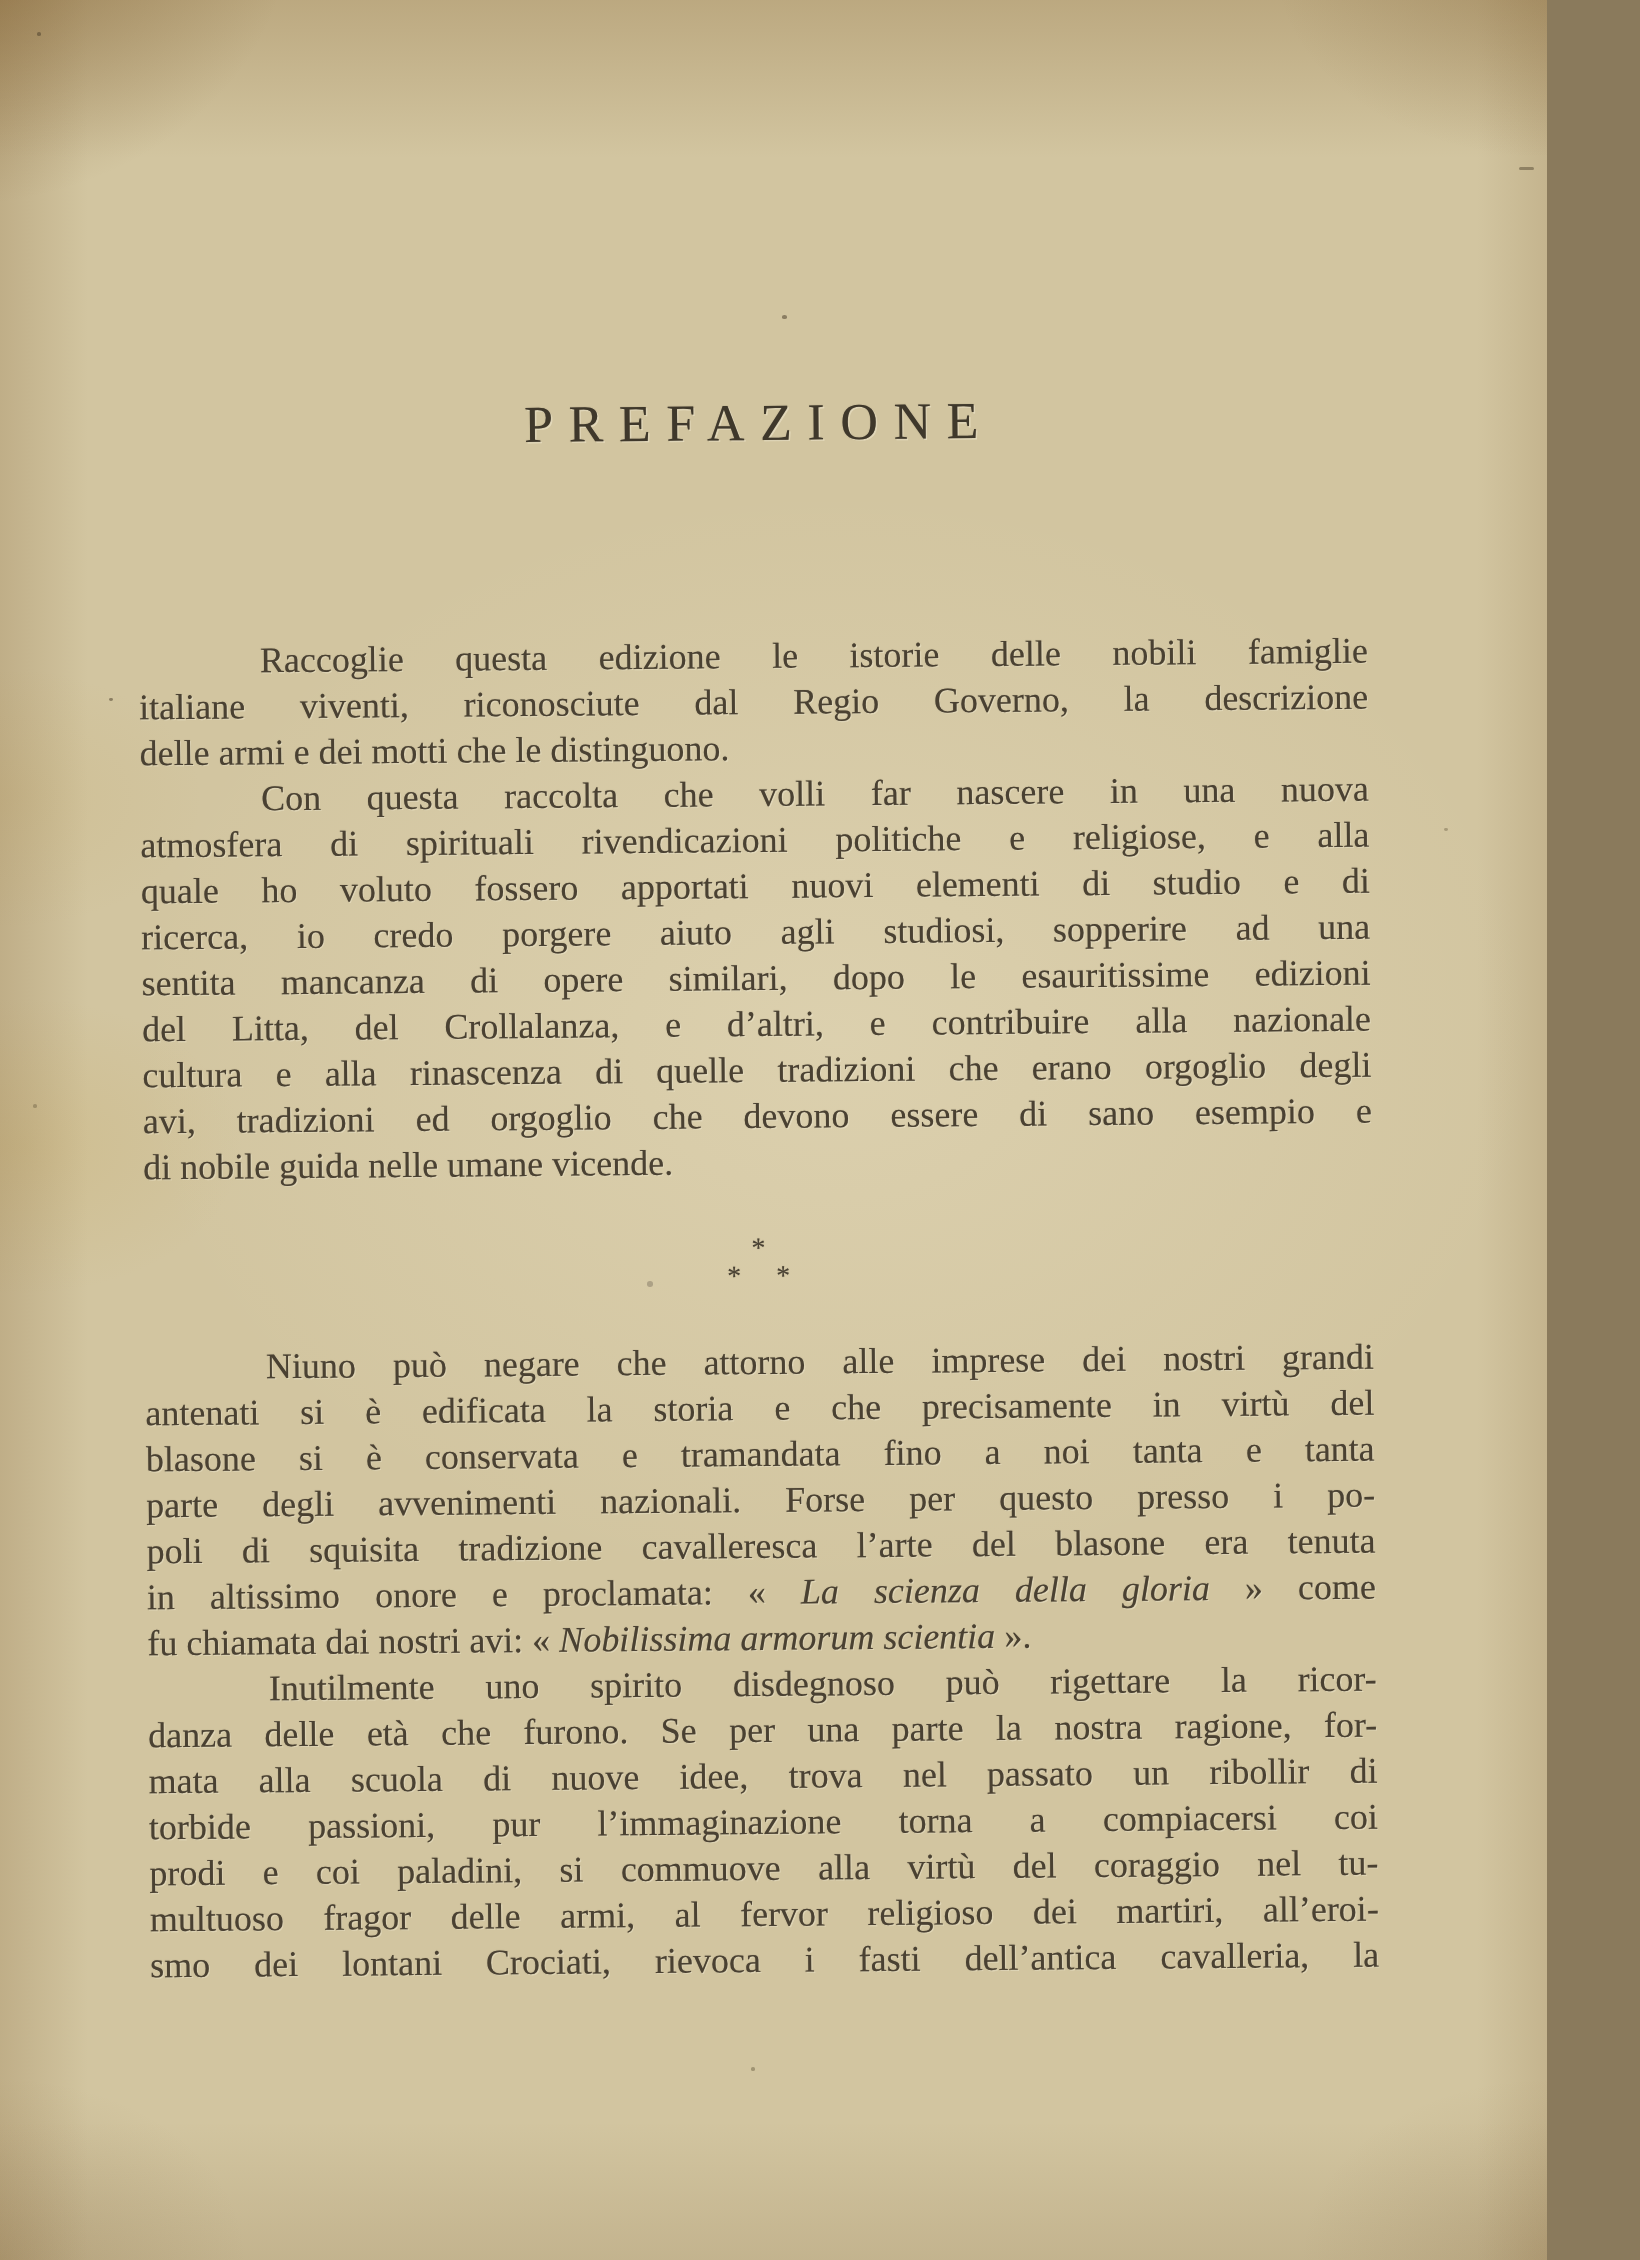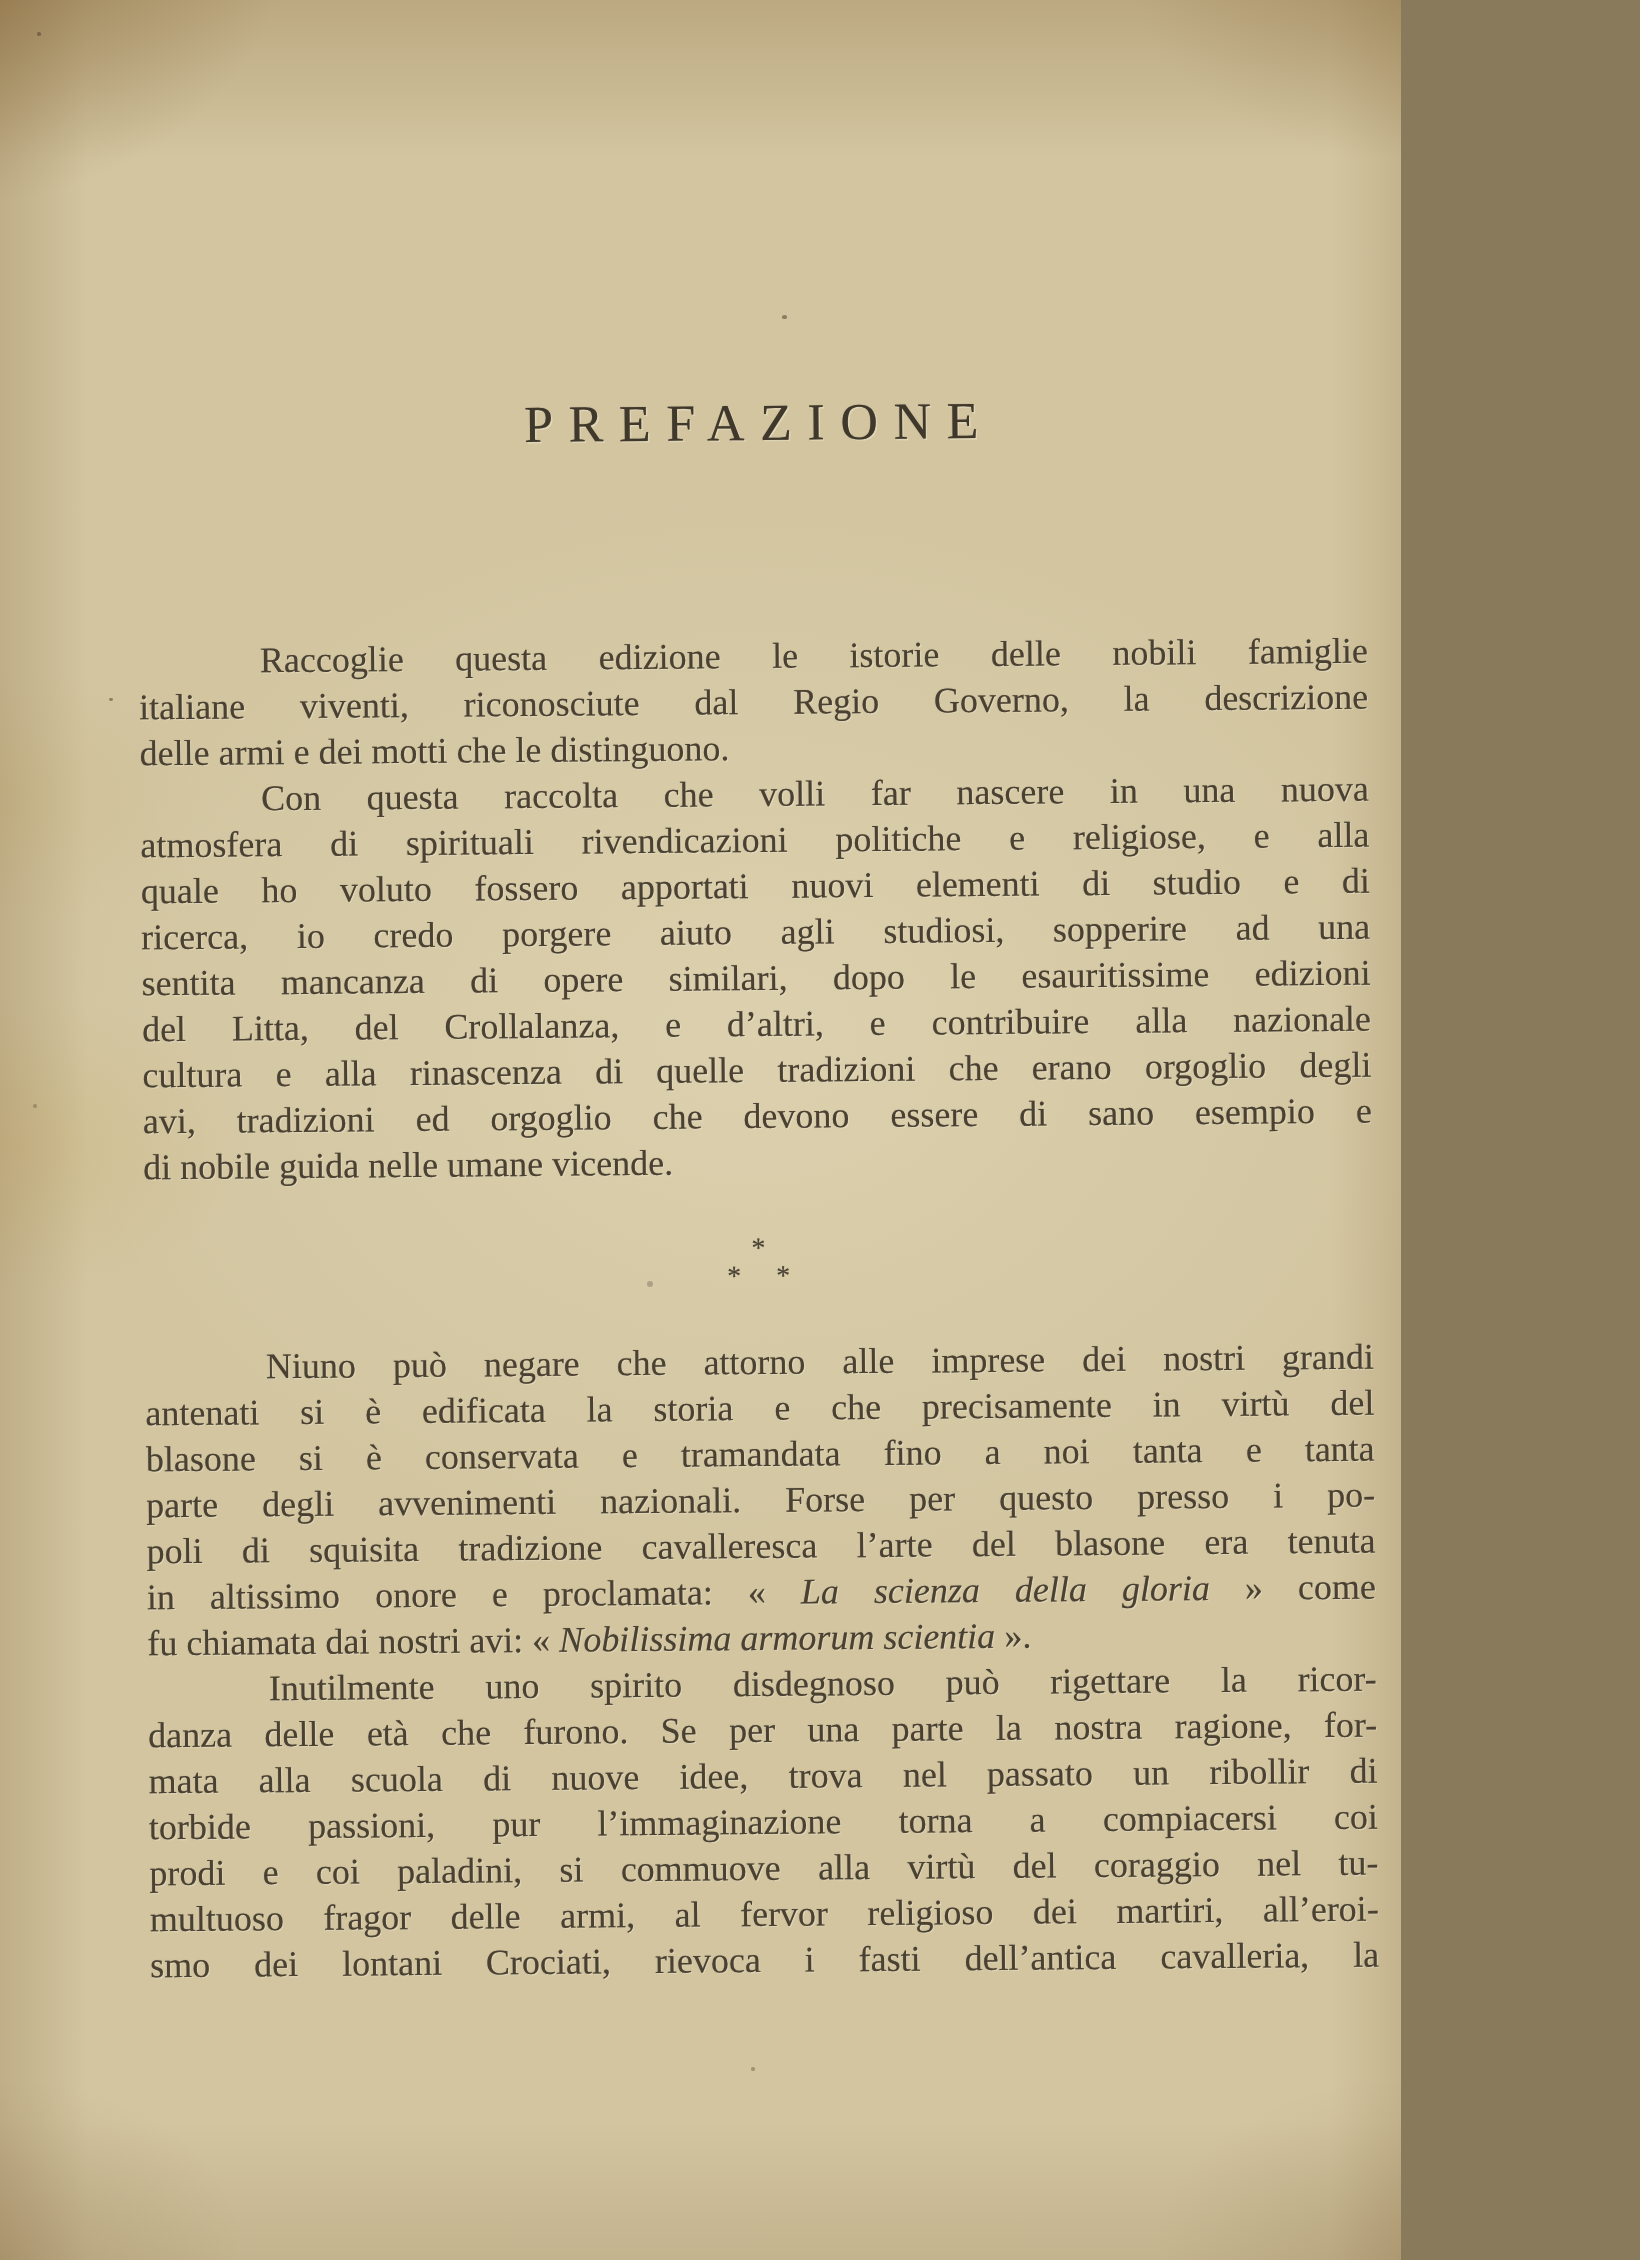--- a/index.html
+++ b/index.html
@@ -1,18 +1,18 @@
 <!DOCTYPE html>
 <html style="font-size:15px"><head>
 <meta charset="utf-8">
 <style>
   html,body{margin:0;padding:0;background:#8a7a5c;}
   .page{
     position:relative;
-    width:1401px;height:2260px;
+    width:1547px;height:2260px;
     overflow:hidden;
     background:
       radial-gradient(ellipse 482px 390px at -56px -74px, rgba(118,84,38,0.55), rgba(118,84,38,0) 72%),
       radial-gradient(ellipse 390px 278px at 100% -37px, rgba(120,88,44,0.28), rgba(120,88,44,0) 70%),
       linear-gradient(180deg, rgba(130,95,45,0.28), rgba(130,95,45,0) 158px),
       linear-gradient(90deg, rgba(125,92,48,0.22), rgba(125,92,48,0) 88px),
       linear-gradient(270deg, rgba(125,92,48,0.16), rgba(125,92,48,0) 70px),
       linear-gradient(0deg, rgba(118,88,48,0.16), rgba(118,88,48,0) 139px),
       radial-gradient(ellipse 315px 213px at 23px 1146px, rgba(190,155,70,0.18), rgba(190,155,70,0) 70%),
       radial-gradient(ellipse 278px 186px at 9.3px 798px, rgba(185,150,70,0.12), rgba(185,150,70,0) 70%),

